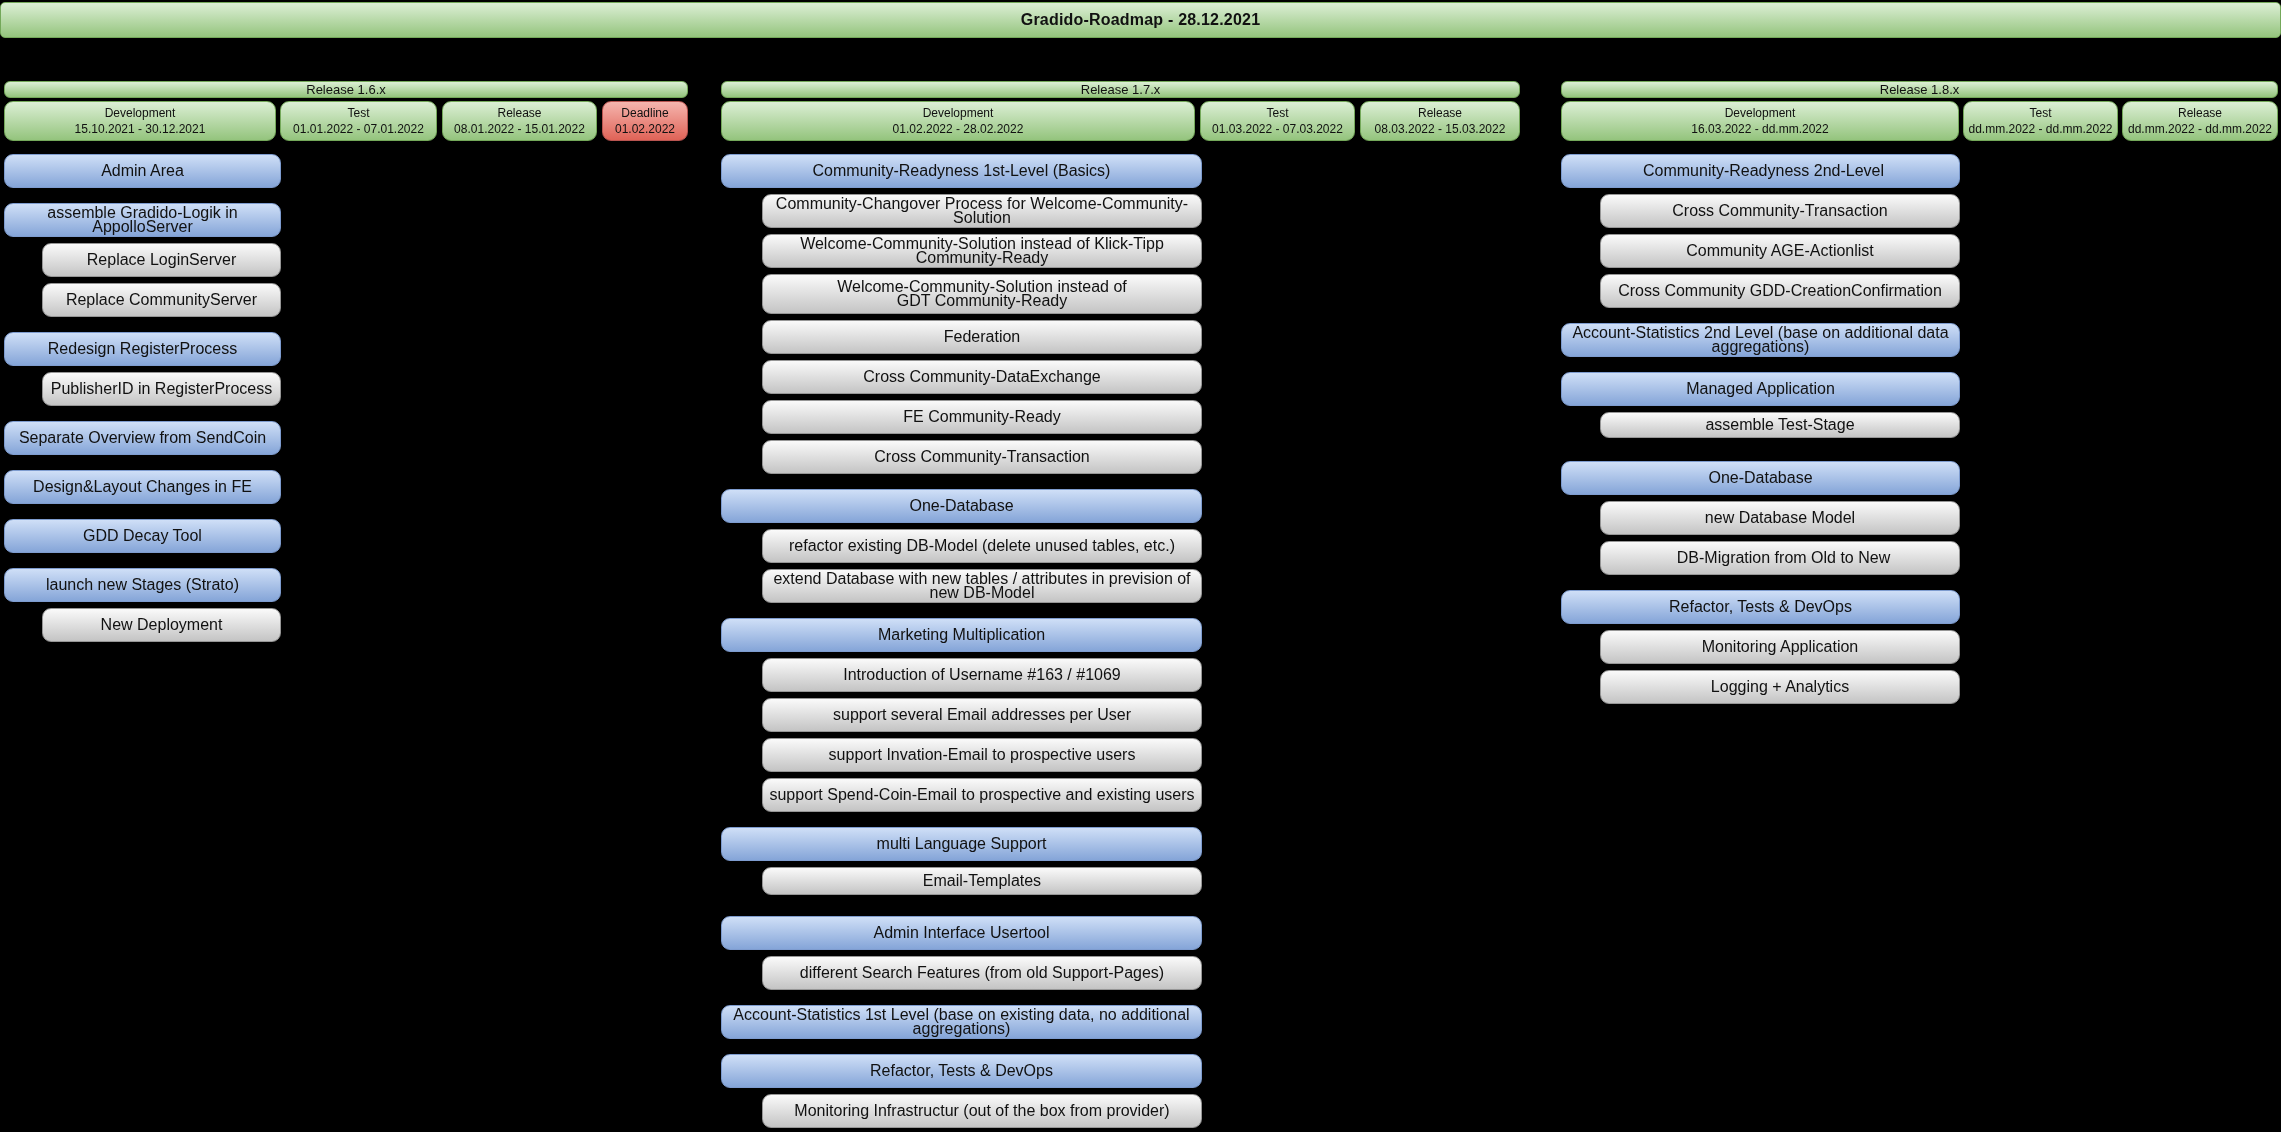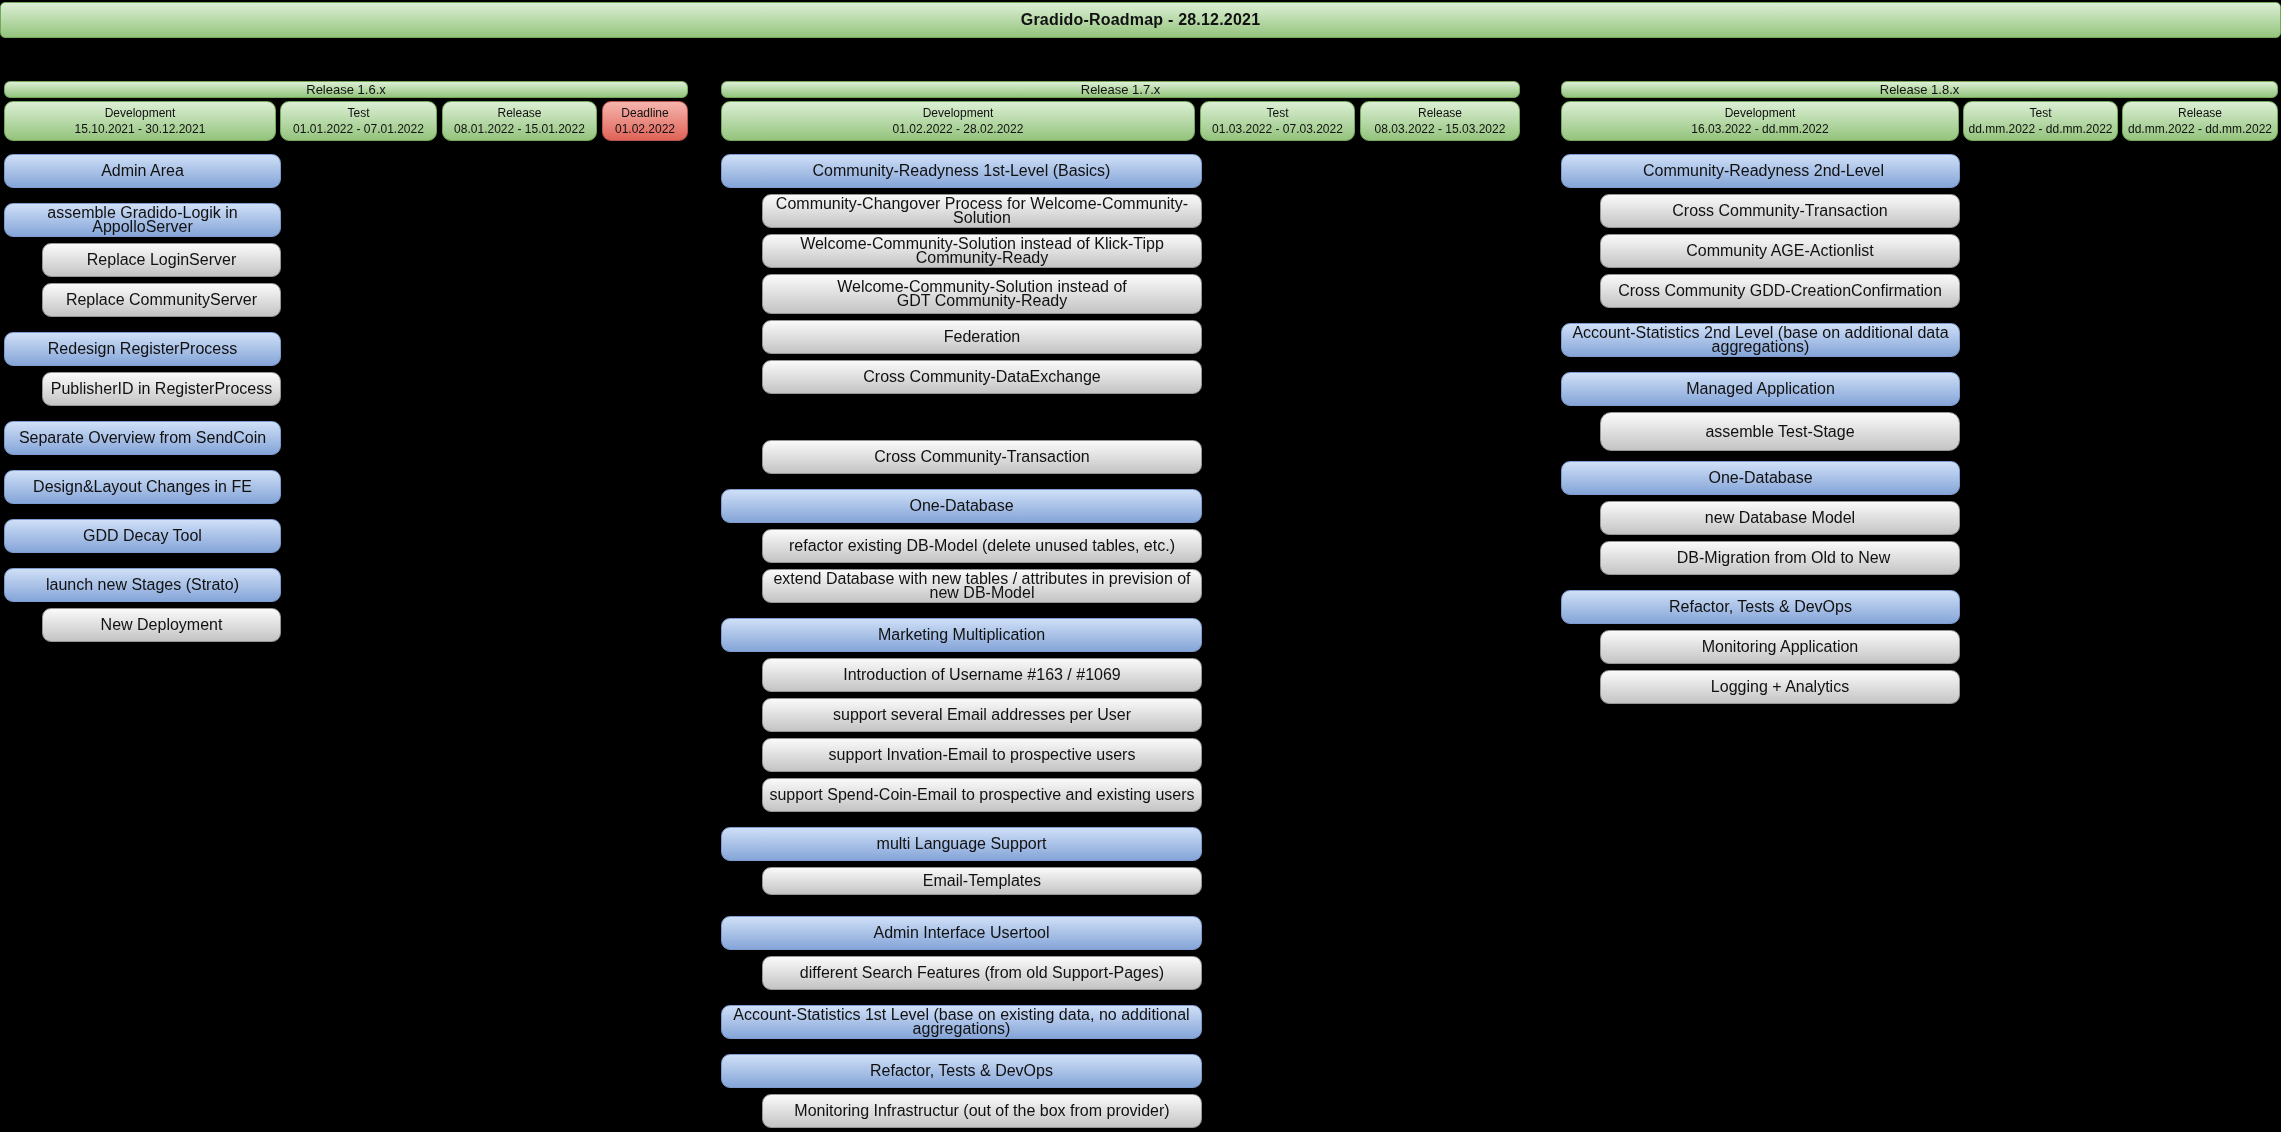--- a/index.html
+++ b/index.html
@@ -94,20 +94,21 @@
       <span class="ph-label">Release</span>
       <span class="ph-dates">08.03.2022 - 15.03.2022</span>
     </div>
     <div class="box epic task" style="left: 721px; top: 154px; width: 481px; height: 34px;">Community-Readyness 1st-Level (Basics)</div>
     <div class="box subtask task" style="left: 762px; top: 194px; width: 440px; height: 34px;">Community-Changover Process for Welcome-Community-Solution</div>
     <div class="box subtask task" style="left: 762px; top: 234px; width: 440px; height: 34px;">Welcome-Community-Solution instead of Klick-Tipp Community-Ready</div>
     <div class="box subtask task" style="left: 762px; top: 274px; width: 440px; height: 40px;">Welcome-Community-Solution instead of
 GDT Community-Ready</div>
     <div class="box subtask task" style="left: 762px; top: 320px; width: 440px; height: 34px;">Federation</div>
     <div class="box subtask task" style="left: 762px; top: 360px; width: 440px; height: 34px;">Cross Community-DataExchange</div>
+    <div class="box subtask task" style="left: 762px; top: 400px; width: 440px; height: 34px;">FE Community-Ready</div>
     <div class="box subtask task" style="left: 762px; top: 440px; width: 440px; height: 34px;">Cross Community-Transaction</div>
     <div class="box epic task" style="left: 721px; top: 489px; width: 481px; height: 34px;">One-Database</div>
     <div class="box subtask task" style="left: 762px; top: 529px; width: 440px; height: 34px;">refactor existing DB-Model (delete unused tables, etc.)</div>
     <div class="box subtask task" style="left: 762px; top: 569px; width: 440px; height: 34px;">extend Database with new tables / attributes in prevision of new DB-Model</div>
     <div class="box epic task" style="left: 721px; top: 618px; width: 481px; height: 34px;">Marketing Multiplication</div>
     <div class="box subtask task" style="left: 762px; top: 658px; width: 440px; height: 34px;">Introduction of Username #163 / #1069</div>
     <div class="box subtask task" style="left: 762px; top: 698px; width: 440px; height: 34px;">support several Email addresses per User</div>
     <div class="box subtask task" style="left: 762px; top: 738px; width: 440px; height: 34px;">support Invation-Email to prospective users</div>
     <div class="box subtask task" style="left: 762px; top: 778px; width: 440px; height: 34px;">support Spend-Coin-Email to prospective and existing users</div>
     <div class="box epic task" style="left: 721px; top: 827px; width: 481px; height: 34px;">multi Language Support</div>
@@ -129,20 +130,20 @@
     <div class="box green phase" style="left: 2122px; top: 101px; width: 156px; height: 40px;">
       <span class="ph-label">Release</span>
       <span class="ph-dates">dd.mm.2022 - dd.mm.2022</span>
     </div>
     <div class="box epic task" style="left: 1561px; top: 154px; width: 399px; height: 34px; padding-left: 10px;">Community-Readyness 2nd-Level</div>
     <div class="box subtask task" style="left: 1600px; top: 194px; width: 360px; height: 34px;">Cross Community-Transaction</div>
     <div class="box subtask task" style="left: 1600px; top: 234px; width: 360px; height: 34px;">Community AGE-Actionlist</div>
     <div class="box subtask task" style="left: 1600px; top: 274px; width: 360px; height: 34px;">Cross Community GDD-CreationConfirmation</div>
     <div class="box epic task" style="left: 1561px; top: 323px; width: 399px; height: 34px;">Account-Statistics 2nd Level (base on additional data aggregations)</div>
     <div class="box epic task" style="left: 1561px; top: 372px; width: 399px; height: 34px;">Managed Application</div>
-    <div class="box subtask task" style="left: 1600px; top: 412px; width: 360px; height: 39px; border-radius: 11px;">assemble Test-Stage</div>
+    <div class="box subtask task" style="left: 1600px; top: 412px; width: 360px; height: 26px;">assemble Test-Stage</div>
     <div class="box epic task" style="left: 1561px; top: 461px; width: 399px; height: 34px;">One-Database</div>
     <div class="box subtask task" style="left: 1600px; top: 501px; width: 360px; height: 34px;">new Database Model</div>
     <div class="box subtask task" style="left: 1600px; top: 541px; width: 360px; height: 34px; padding-left: 11px;">DB-Migration from Old to New</div>
     <div class="box epic task" style="left: 1561px; top: 590px; width: 399px; height: 34px;">Refactor, Tests &amp; DevOps</div>
     <div class="box subtask task" style="left: 1600px; top: 630px; width: 360px; height: 34px;">Monitoring Application</div>
     <div class="box subtask task" style="left: 1600px; top: 670px; width: 360px; height: 34px;">Logging + Analytics</div>
   </div>
 
 </body></html>

